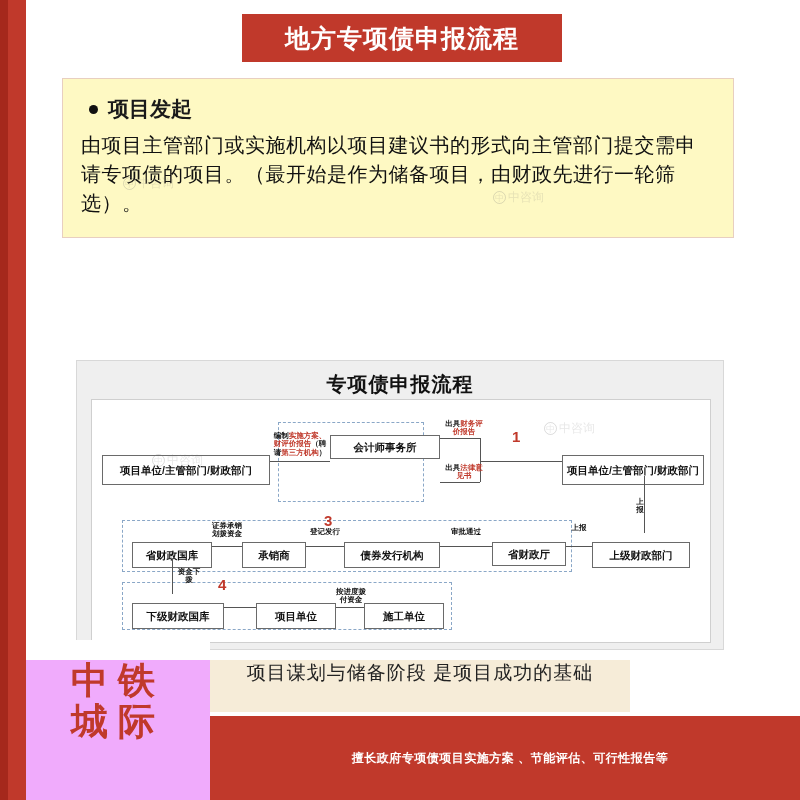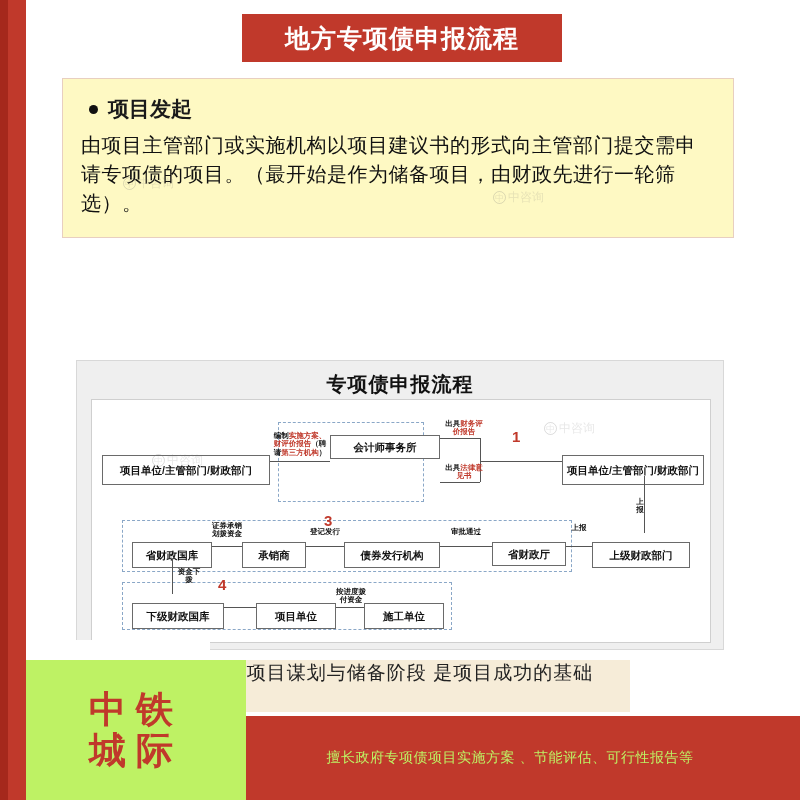--- a/index.html
+++ b/index.html
@@ -106,26 +106,26 @@
     display:flex; justify-content:center;
   }
   .beige-text { font-size:19px; color:#222; letter-spacing:1px; }
   
   .redstrip {
     position:absolute; left:210px; top:716px; width:590px; height:84px;
     background:#c0392b;
     display:flex; align-items:center; justify-content:center;
     padding-left:10px;
   }
-  .redstrip-text { color:#bef264; font-size:14px; font-weight:normal; letter-spacing:0.5px; }
+  .redstrip-text { color:#ffffff; font-size:12px; font-weight:bold; letter-spacing:0.5px; }
   
   .brand {
-    position:absolute; left:26px; top:660px; width:220px; height:140px;
-    background:#bef264;
-    display:flex; flex-direction:column; align-items:center; justify-content:center;
+    position:absolute; left:26px; top:660px; width:184px; height:140px;
+    background:#f0abfc;
+    display:flex; flex-direction:column; align-items:center; 
   }
   .brand-line {
     font-size:37px; font-weight:bold; color:#c0392b; letter-spacing:10px;
     line-height:1.12;
   }
   .white-notch {
     position:absolute; left:26px; top:640px; width:184px; height:24px; background:#fff;
   }
 </style>
 </head>

